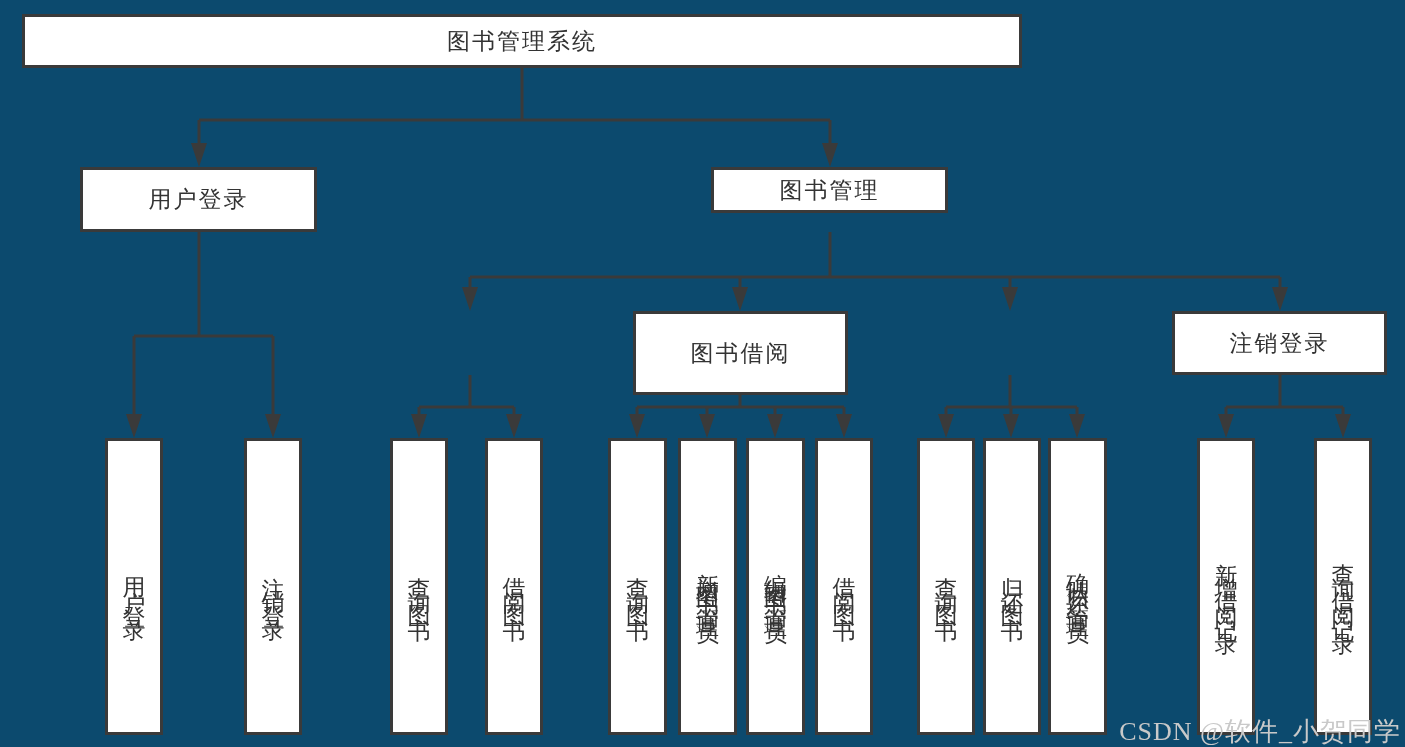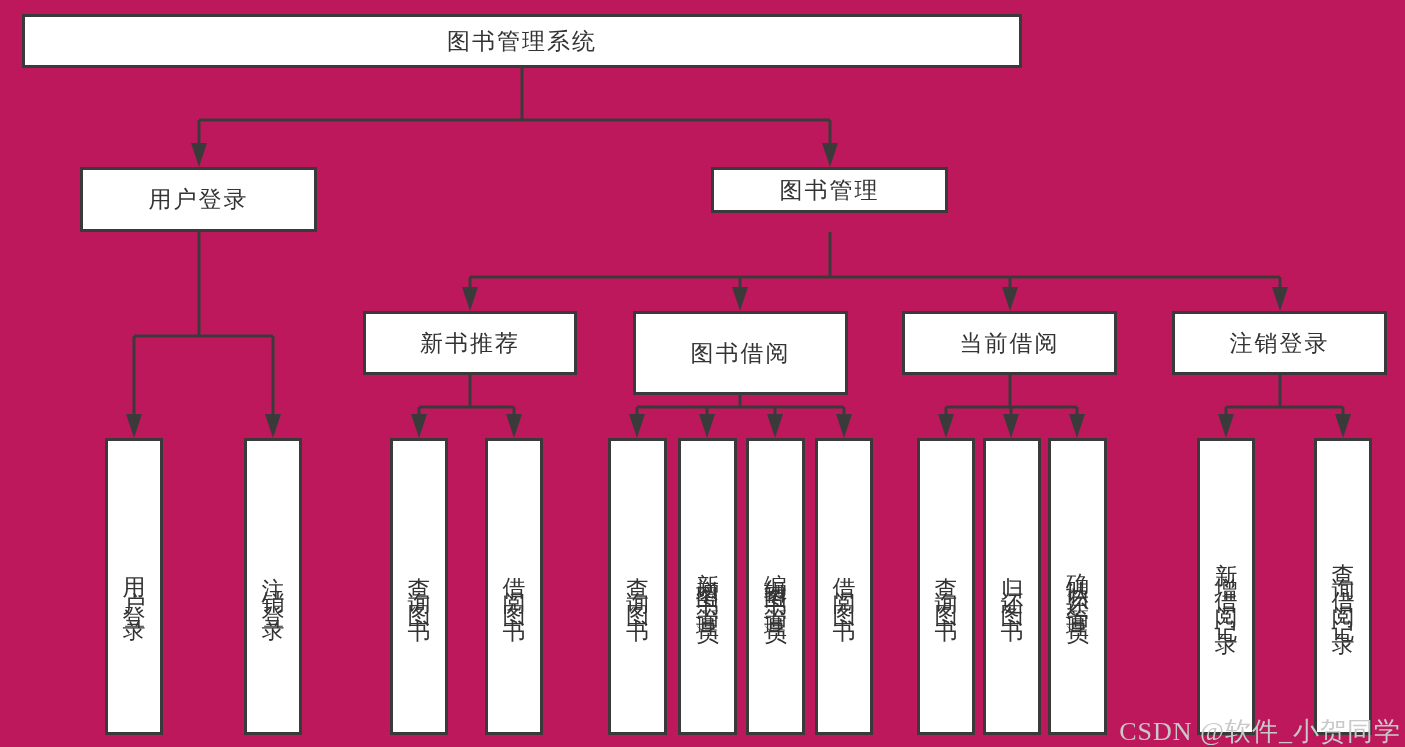--- a/index.html
+++ b/index.html
@@ -1,19 +1,19 @@
 <!DOCTYPE html>
 <html><head>
 <meta charset="utf-8">
 <style>
   html,body{margin:0;padding:0;background:#ffffff;}
   #canvas{
     position:relative;
     width:1405px;height:747px;
-    background:#be185d;
+    background:#0c4a6e;
     font-family:"Liberation Sans","DejaVu Sans",sans-serif;
     overflow:hidden;
   }
   #connectors{position:absolute;left:0;top:0;z-index:1;}
   .node{
     position:absolute;
     box-sizing:border-box;
     border:3px solid #3a3a3a;
     background:#ffffff;
     display:flex;
@@ -97,28 +97,22 @@
     <span class="lbl">图书管理系统</span>
   </div>
 
   <div class="node" style="left:80px;top:167px;width:237px;height:65px">
     <span class="lbl">用户登录</span>
   </div>
   <div class="node" style="left:711px;top:167px;width:237px;height:46px">
     <span class="lbl">图书管理</span>
   </div>
 
-  <div class="node" style="left:363px;top:311px;width:214px;height:64px">
-    <span class="lbl">新书推荐</span>
-  </div>
   <div class="node" style="left:633px;top:311px;width:215px;height:84px">
     <span class="lbl">图书借阅</span>
-  </div>
-  <div class="node" style="left:902px;top:311px;width:215px;height:64px">
-    <span class="lbl">当前借阅</span>
   </div>
   <div class="node" style="left:1172px;top:311px;width:215px;height:64px">
     <span class="lbl">注销登录</span>
   </div>
 
   <div class="node" style="left:105px;top:438px;width:58px;height:297px">
     <span class="vlbl">用户登录</span>
   </div>
   <div class="node" style="left:244px;top:438px;width:58px;height:297px">
     <span class="vlbl">注销登录</span>

